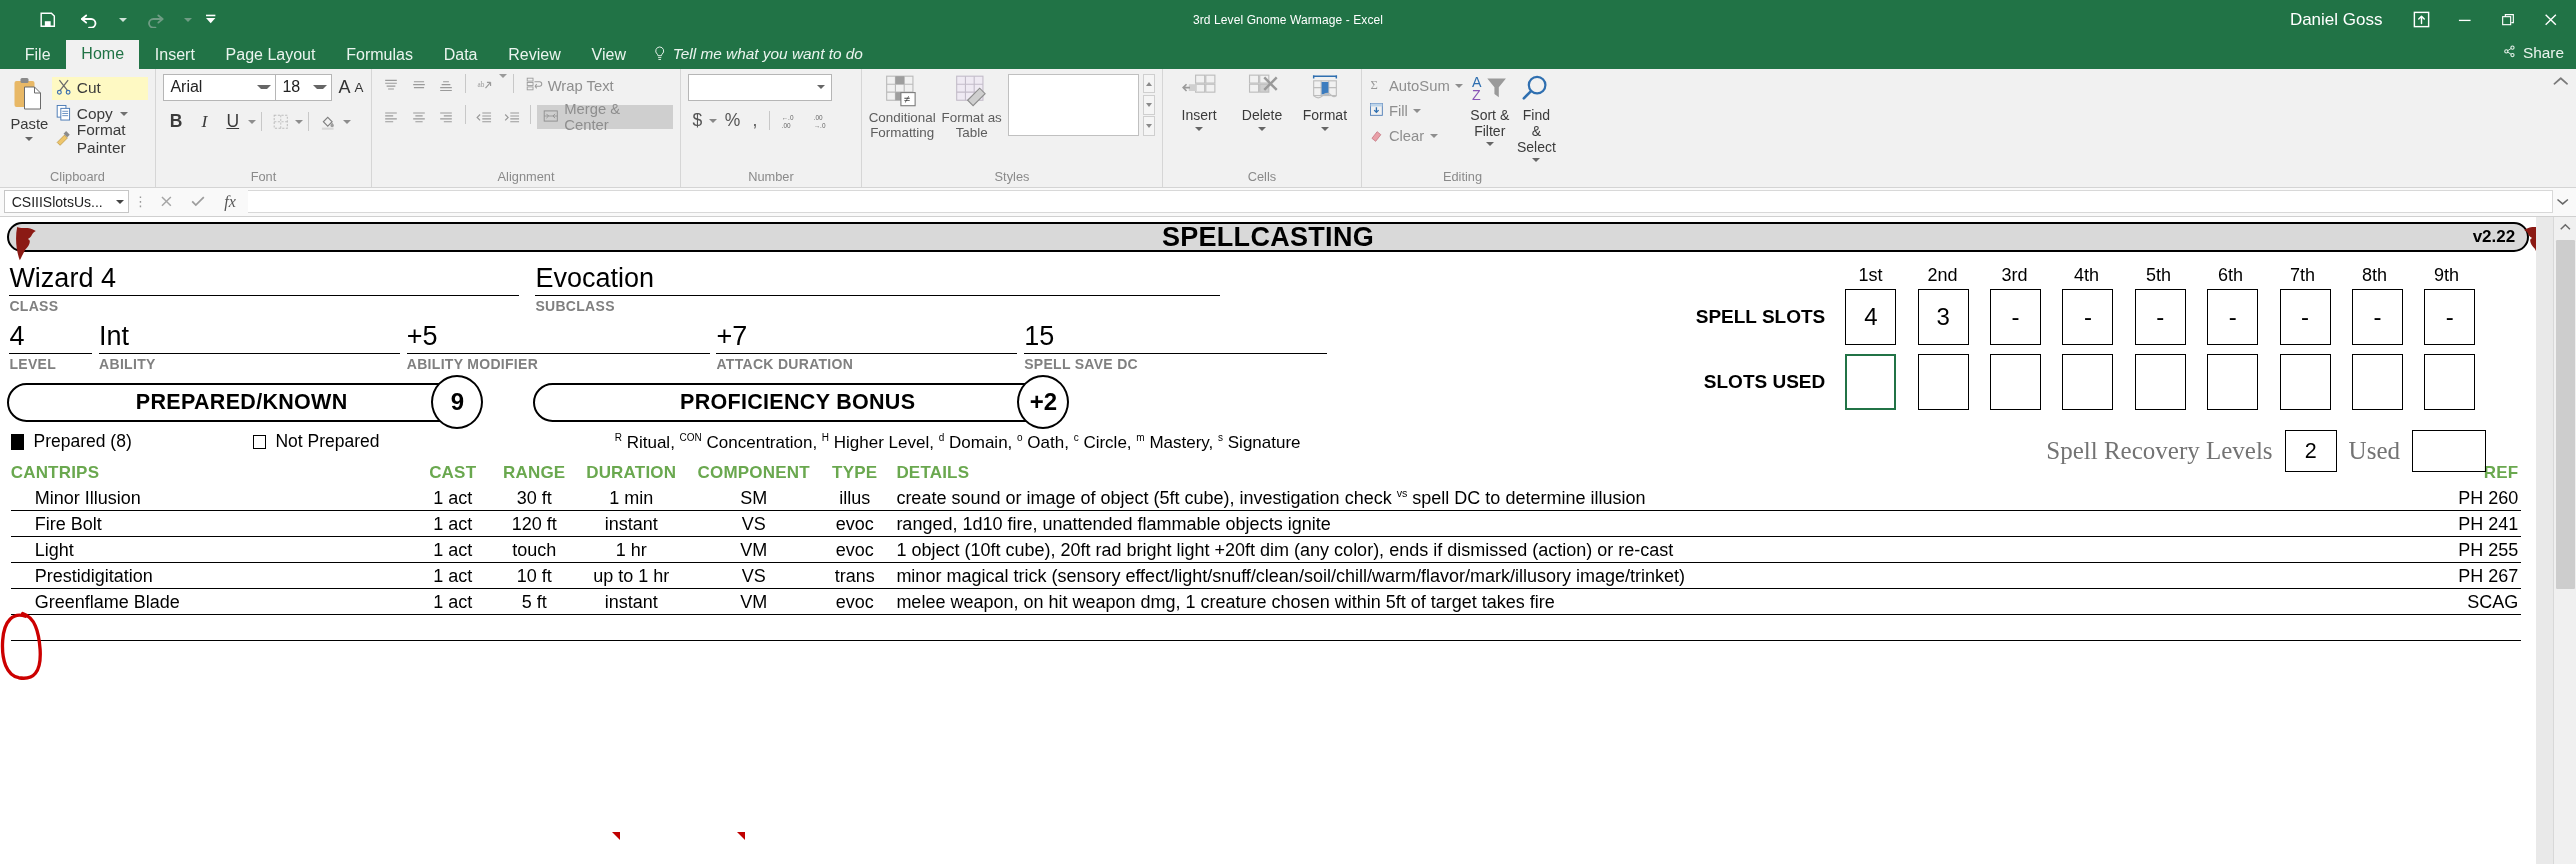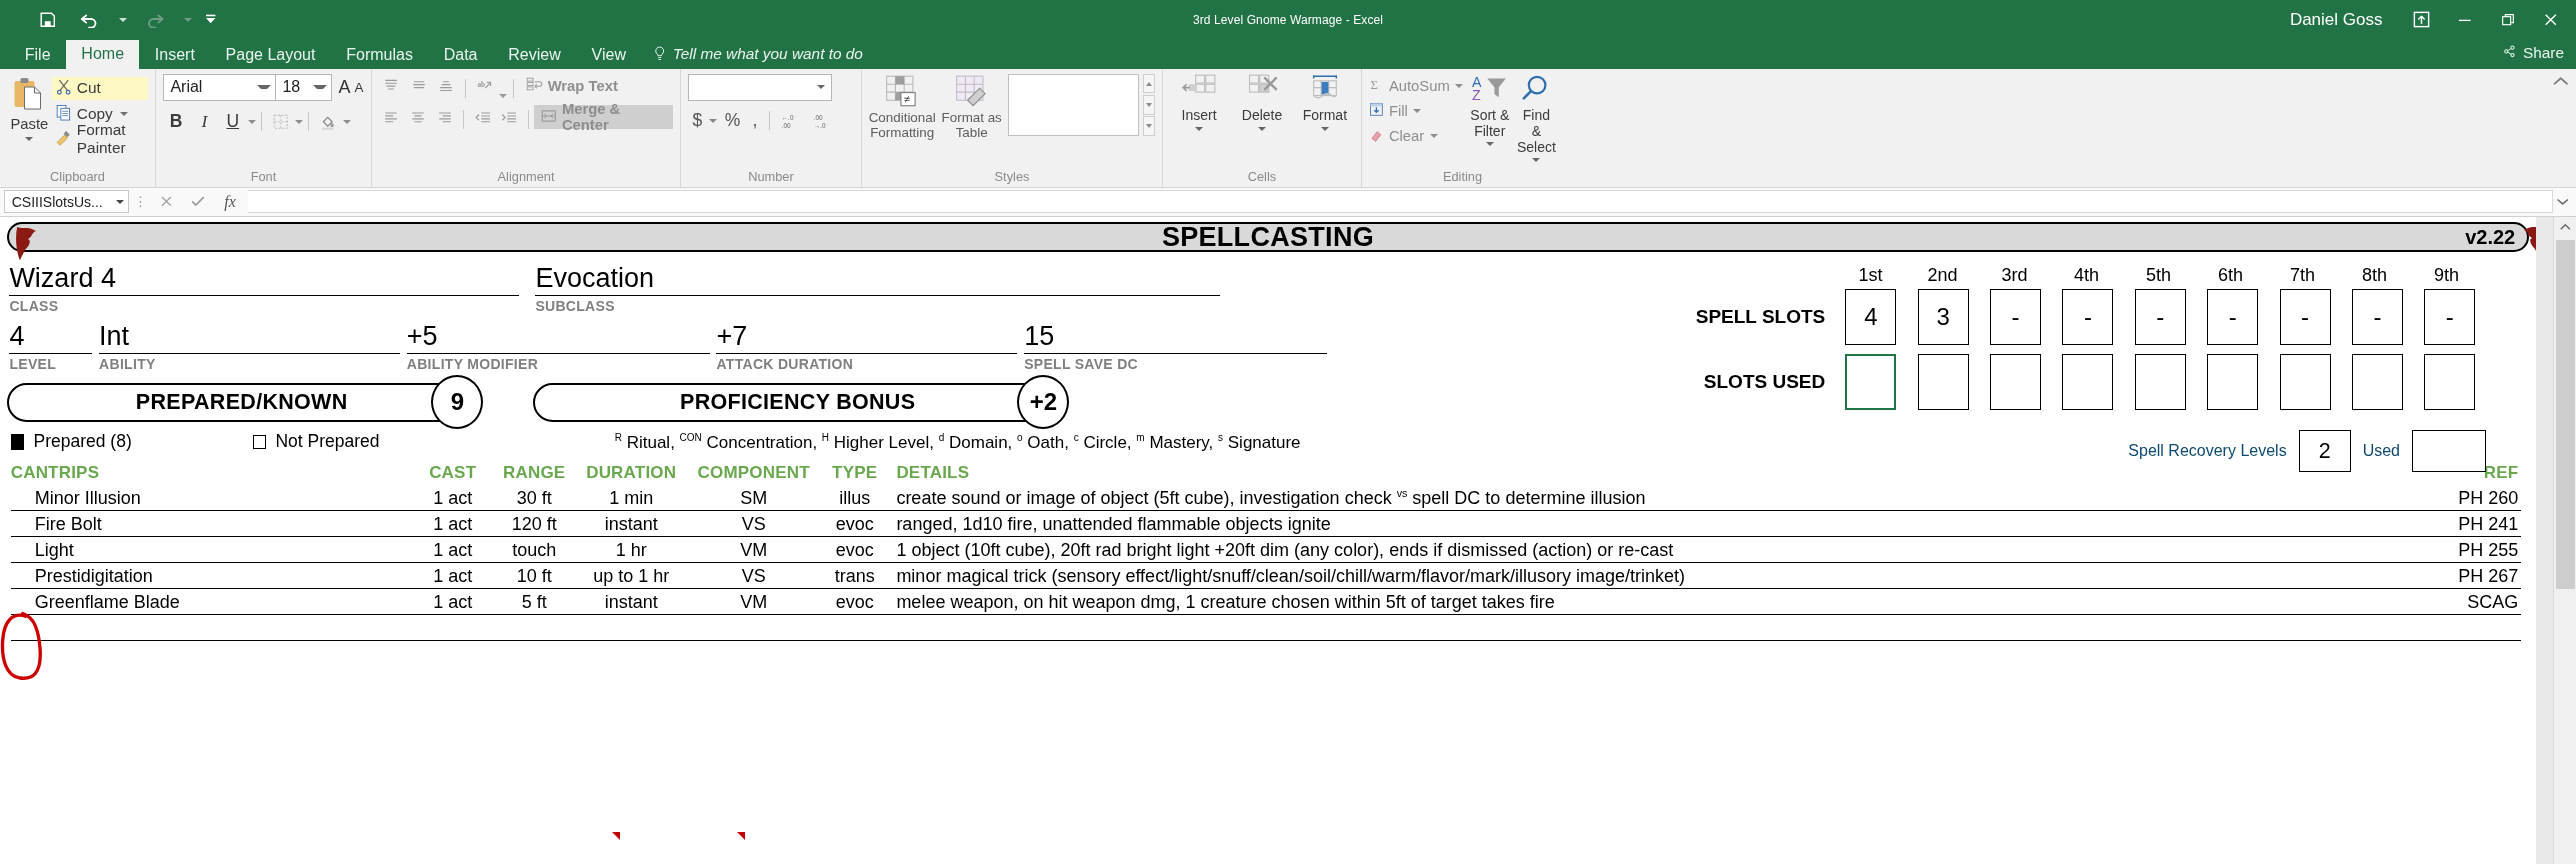--- a/index.html
+++ b/index.html
@@ -90,21 +90,21 @@
   .fbox.name { width:113px; }
   .fbox.size { width:56px; border-left:0; }
   .az { display:flex; align-items:center; gap:4px; padding-left:6.7px; color:#333; }
   .az .big { font-size:18px; }
   .az .sml { font-size:13.4px; }
   .font-row2 { display:flex; align-items:center; gap:1.3px; margin-top:8px; }
   .fbtn { width:27px;height:25.5px; display:flex;align-items:center;justify-content:center; font-size:17.5px; color:#3b3b3b;}
   .vsep { width:0.7px;height:19px;background:#c8c8c8;margin:0 4px; }
 
   
-  .al-row { display:flex; align-items:flex-end; gap:2px;font-weight:bold; }
+  .al-row { display:flex; align-items:flex-start; gap:2px; }
   .al-btn { width:25.5px;height:24px;display:flex;align-items:center;justify-content:center; }
   .al-text { display:flex; align-items:center; gap:4.7px; font-size:14.8px; color:#8e8e8e; padding:2px 5.4px; height:24px;}
   .al-text.hl { background:#cfcfcf; }
 
   
   .numfmt { width:144px;height:27px;background:#fff;border:0.7px solid #b6b6b6; display:flex; align-items:center;}
   .numfmt .car { margin-left:auto; width:0;height:0;border-left:4.7px solid transparent;border-right:4.7px solid transparent;border-top:4.7px solid #666; margin-right:5.4px;}
   .num-row2 { display:flex; align-items:center; gap:2.7px; margin-top:8px; color:#555; }
   .num-btn { height:24px; display:flex;align-items:center;justify-content:center; padding:0 4.7px; font-size:17.5px; color:#555;}
 
@@ -158,21 +158,21 @@
   
   .banner {
     margin: 5.4px 14.8px 0 6.7px; height: 30px; border: 2.7px solid #000;
     border-radius: 23px; background:#d9d9d9; position:relative;
     display:flex; align-items:center;
   }
   .banner-title {
     position:absolute; left:0; right:0; text-align:center; font-size:27px; font-weight:bold;
     color:#000; letter-spacing:0.3px;
   }
-  .banner-ver { position:absolute; right:12px; font-size:20px; font-weight:bold; color:#000; }
+  .banner-ver { position:absolute; right:12px; font-size:17px; font-weight:bold; color:#000; }
   .wing { position:absolute; width:31px; height:40px; }
   .wing.left { left:4px; top:-1.3px; }
   .wing.right { right:-20px; top:-2.7px; }
 
   
   .classrow { display:flex; margin: 10.7px 0 0 0; padding-left: 9.4px; }
   .field { position:relative; }
   .field .val { font-size:27px; color:#000; line-height:31px; white-space:nowrap; }
   .field .rule { border-bottom:1.3px solid #000; margin-top:1.3px; }
   .field .cap { font-size:14px; color:#808080; font-weight:bold; letter-spacing:0.3px; margin-top:2px; }
@@ -186,21 +186,21 @@
   .slot-line { display:flex; align-items:center; margin-top:2.7px; }
   .slot-label { width:160px; text-align:right; font-size:19px; font-weight:bold; color:#000; padding-right:9.4px; }
   .slot-cell {
     width:51px; height:56px; border:1.3px solid #000; margin:0 10.7px;
     display:flex; align-items:center; justify-content:center; font-size:24px; color:#000;
     position:relative; background:#fff;
   }
   .slot-cell.sel { border:2px solid #217346; }
 
   .recovery { position:absolute; right:58px; top:213px; display:flex; align-items:center; gap:12px; }
-  .recovery .lab { font-size:16px; color:#0c4a6e; }
+  .recovery .lab { font-size:25px; color:#737373;font-family:Liberation Serif, serif; }
   .rec-box { width:52px;height:42px;border:1.3px solid #000;display:flex;align-items:center;justify-content:center;font-size:21.5px;}
   .rec-box.empty { width:74px; }
 
   
   .pills { display:flex; padding-left:6.7px; margin-top:10.7px; gap:56px; }
   .pill { position:relative; height:39px; }
   .pill .body {
     height:39px; border:2.7px solid #000; border-radius:20px; background:#fff;
     display:flex; align-items:center; justify-content:center;
     font-size:21.5px; font-weight:bold; letter-spacing:0.3px; color:#000;

